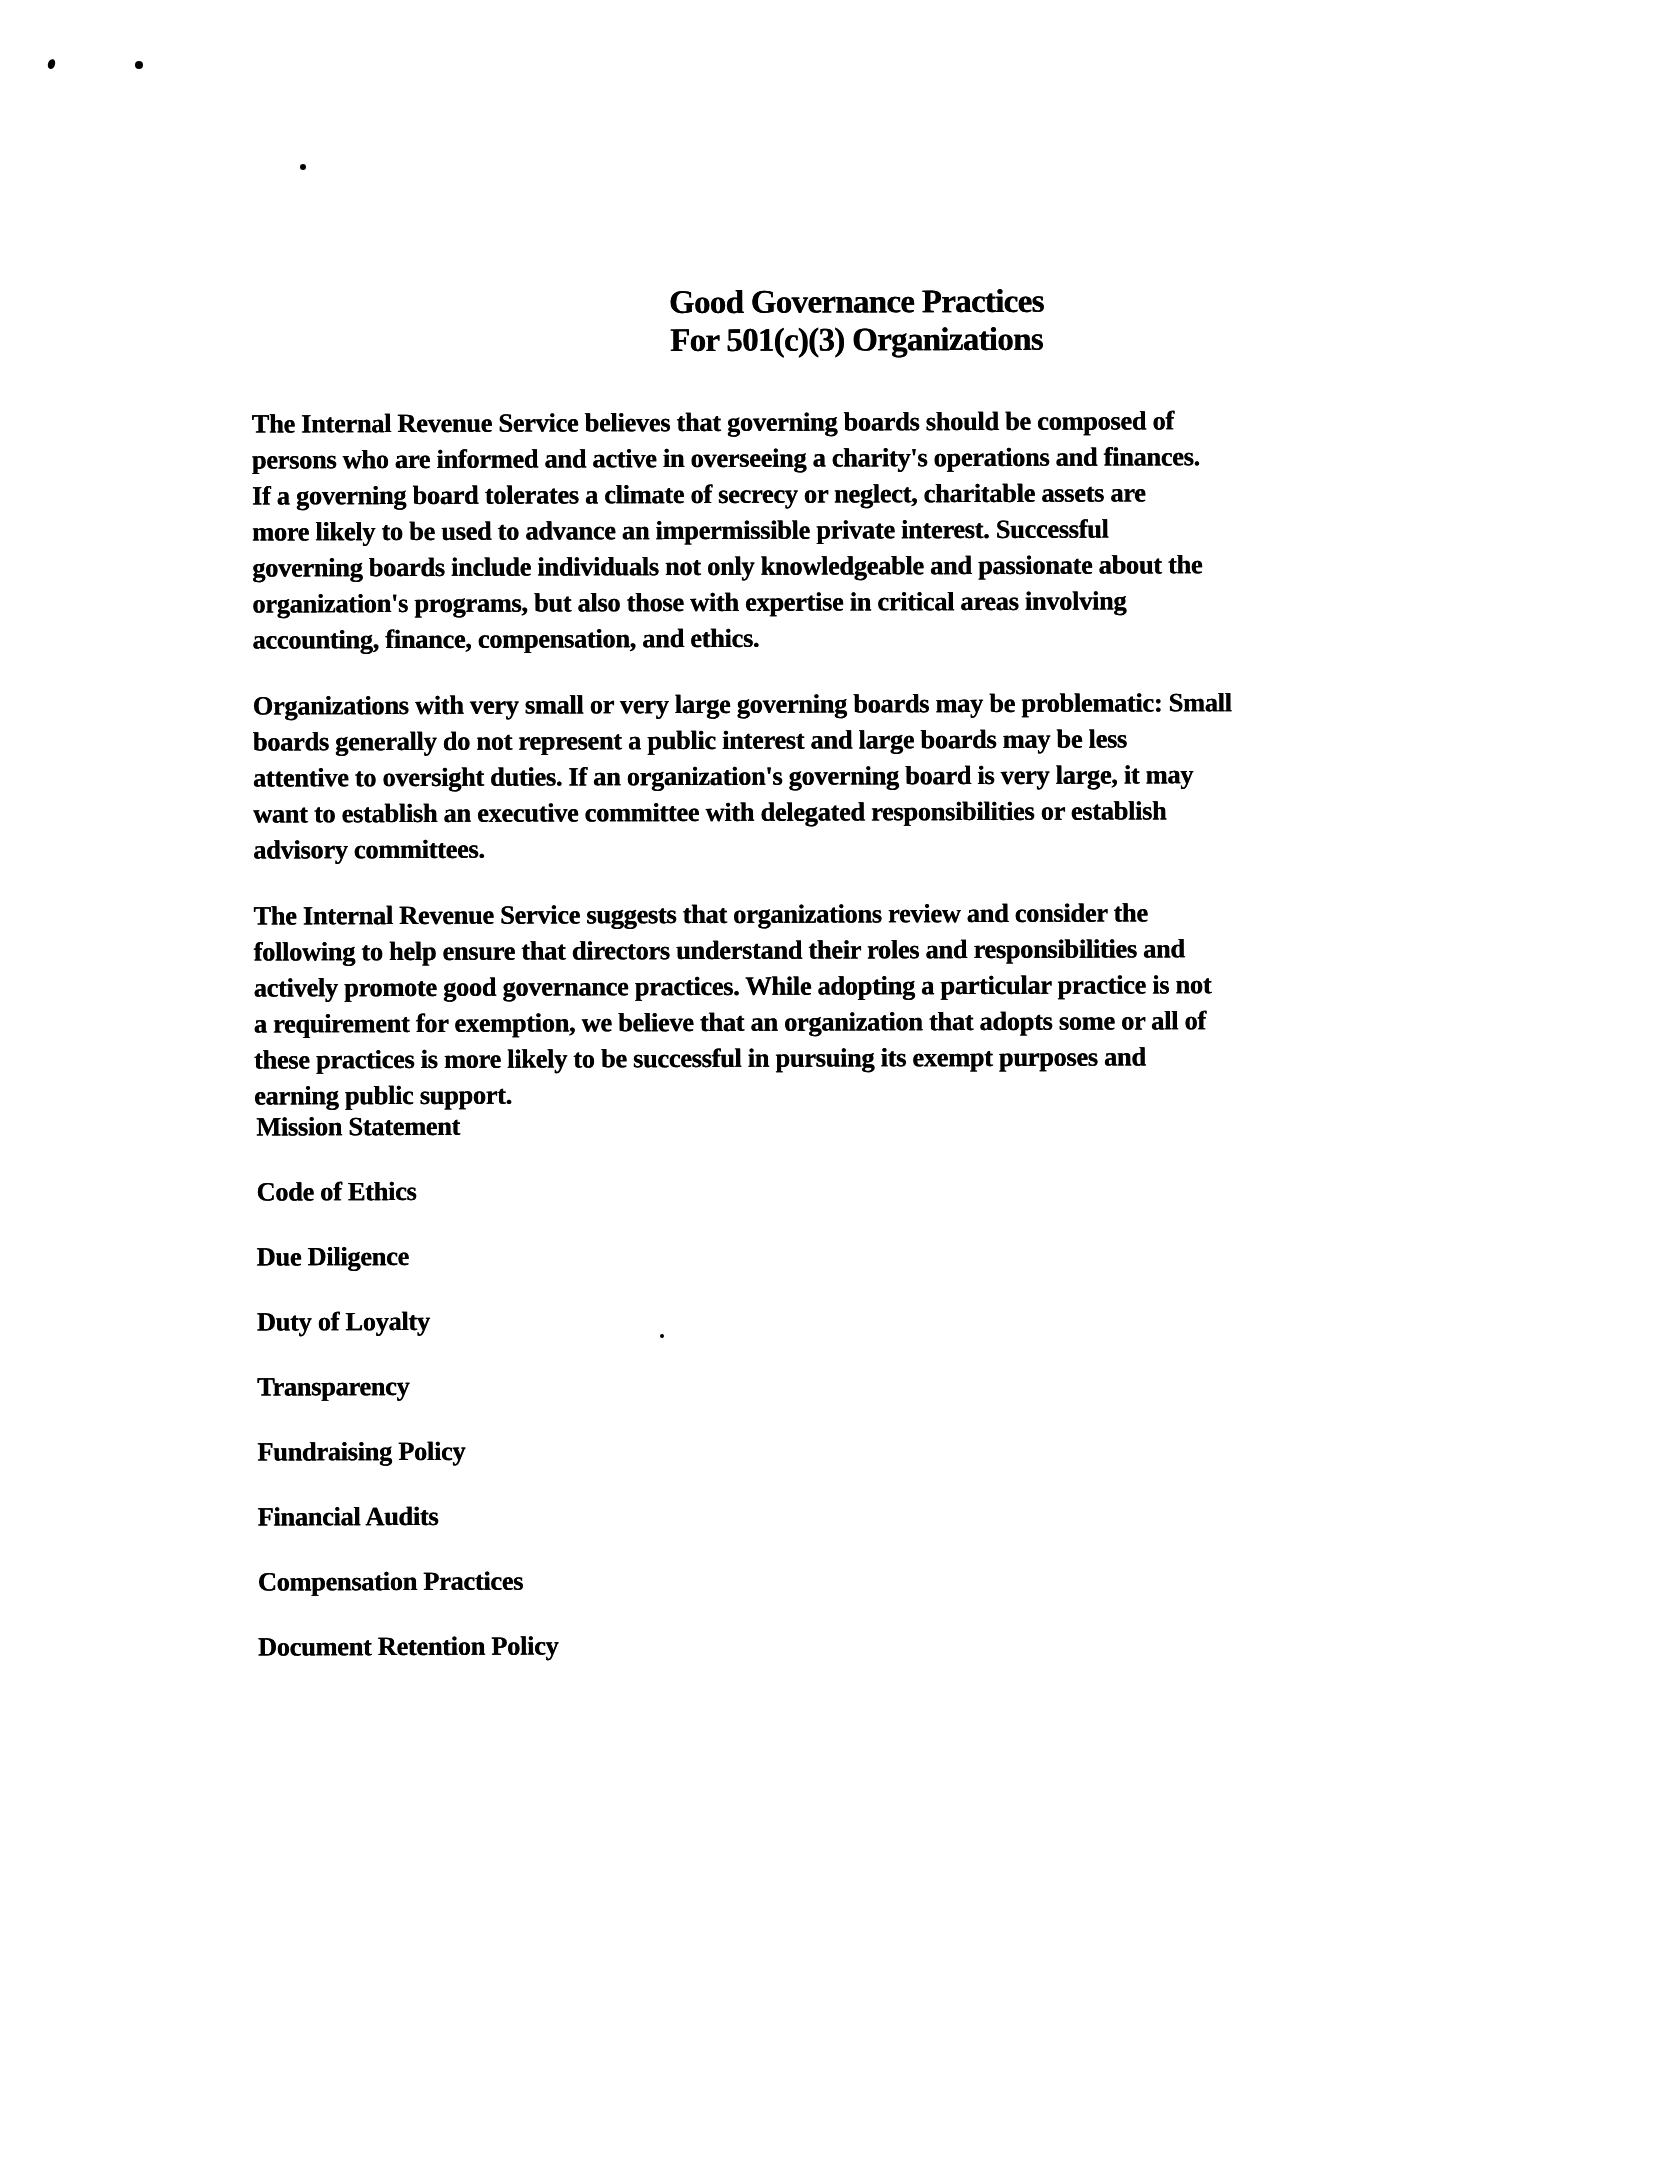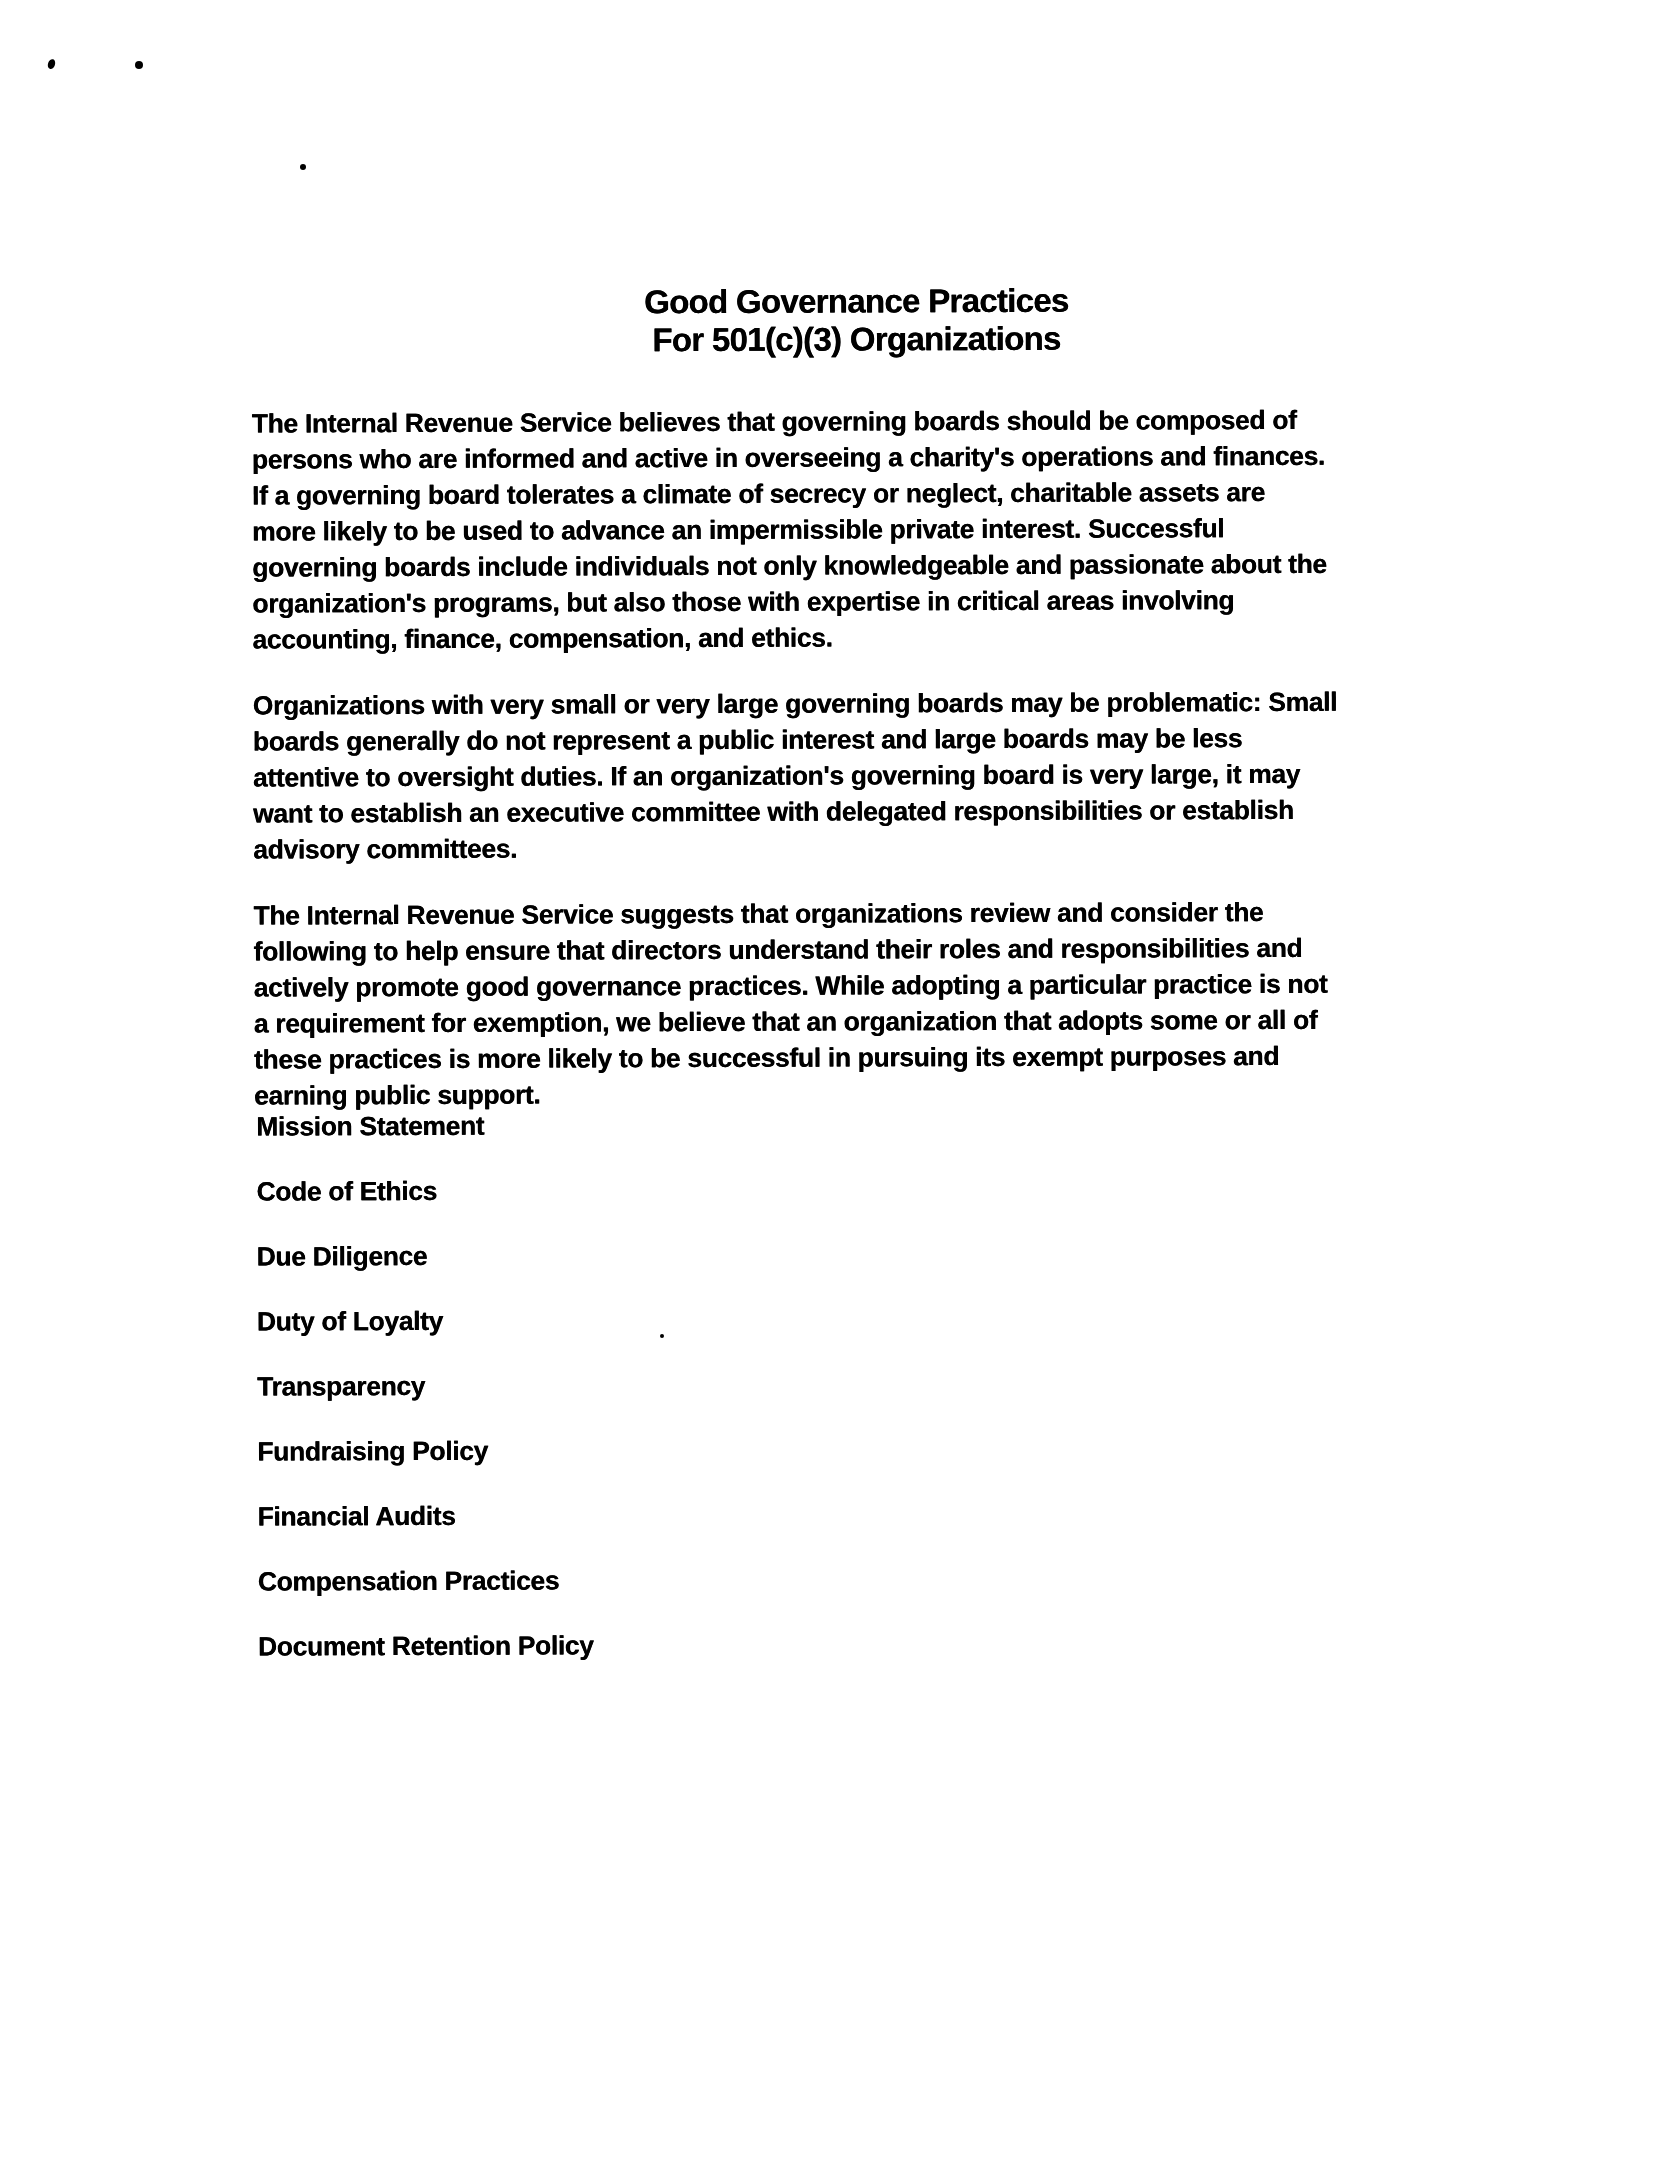--- a/index.html
+++ b/index.html
@@ -7,22 +7,21 @@
     padding: 0;
     background: #ffffff;
   }
   .page {
     position: relative;
     width: 1396px;
     height: 2183px;
     background: #ffffff;
     color: #000000;
     overflow: hidden;
-    font-family: Liberation Sans, sans-serif;
-    padding-left: 24px;
+    font-family: Liberation Serif, serif;
   }
   
   .content {
     position: absolute;
     inset: 0;
     transform: rotate(-0.2deg);
     transform-origin: 50% 50%;
   }
   .doc-title {
     position: absolute;

